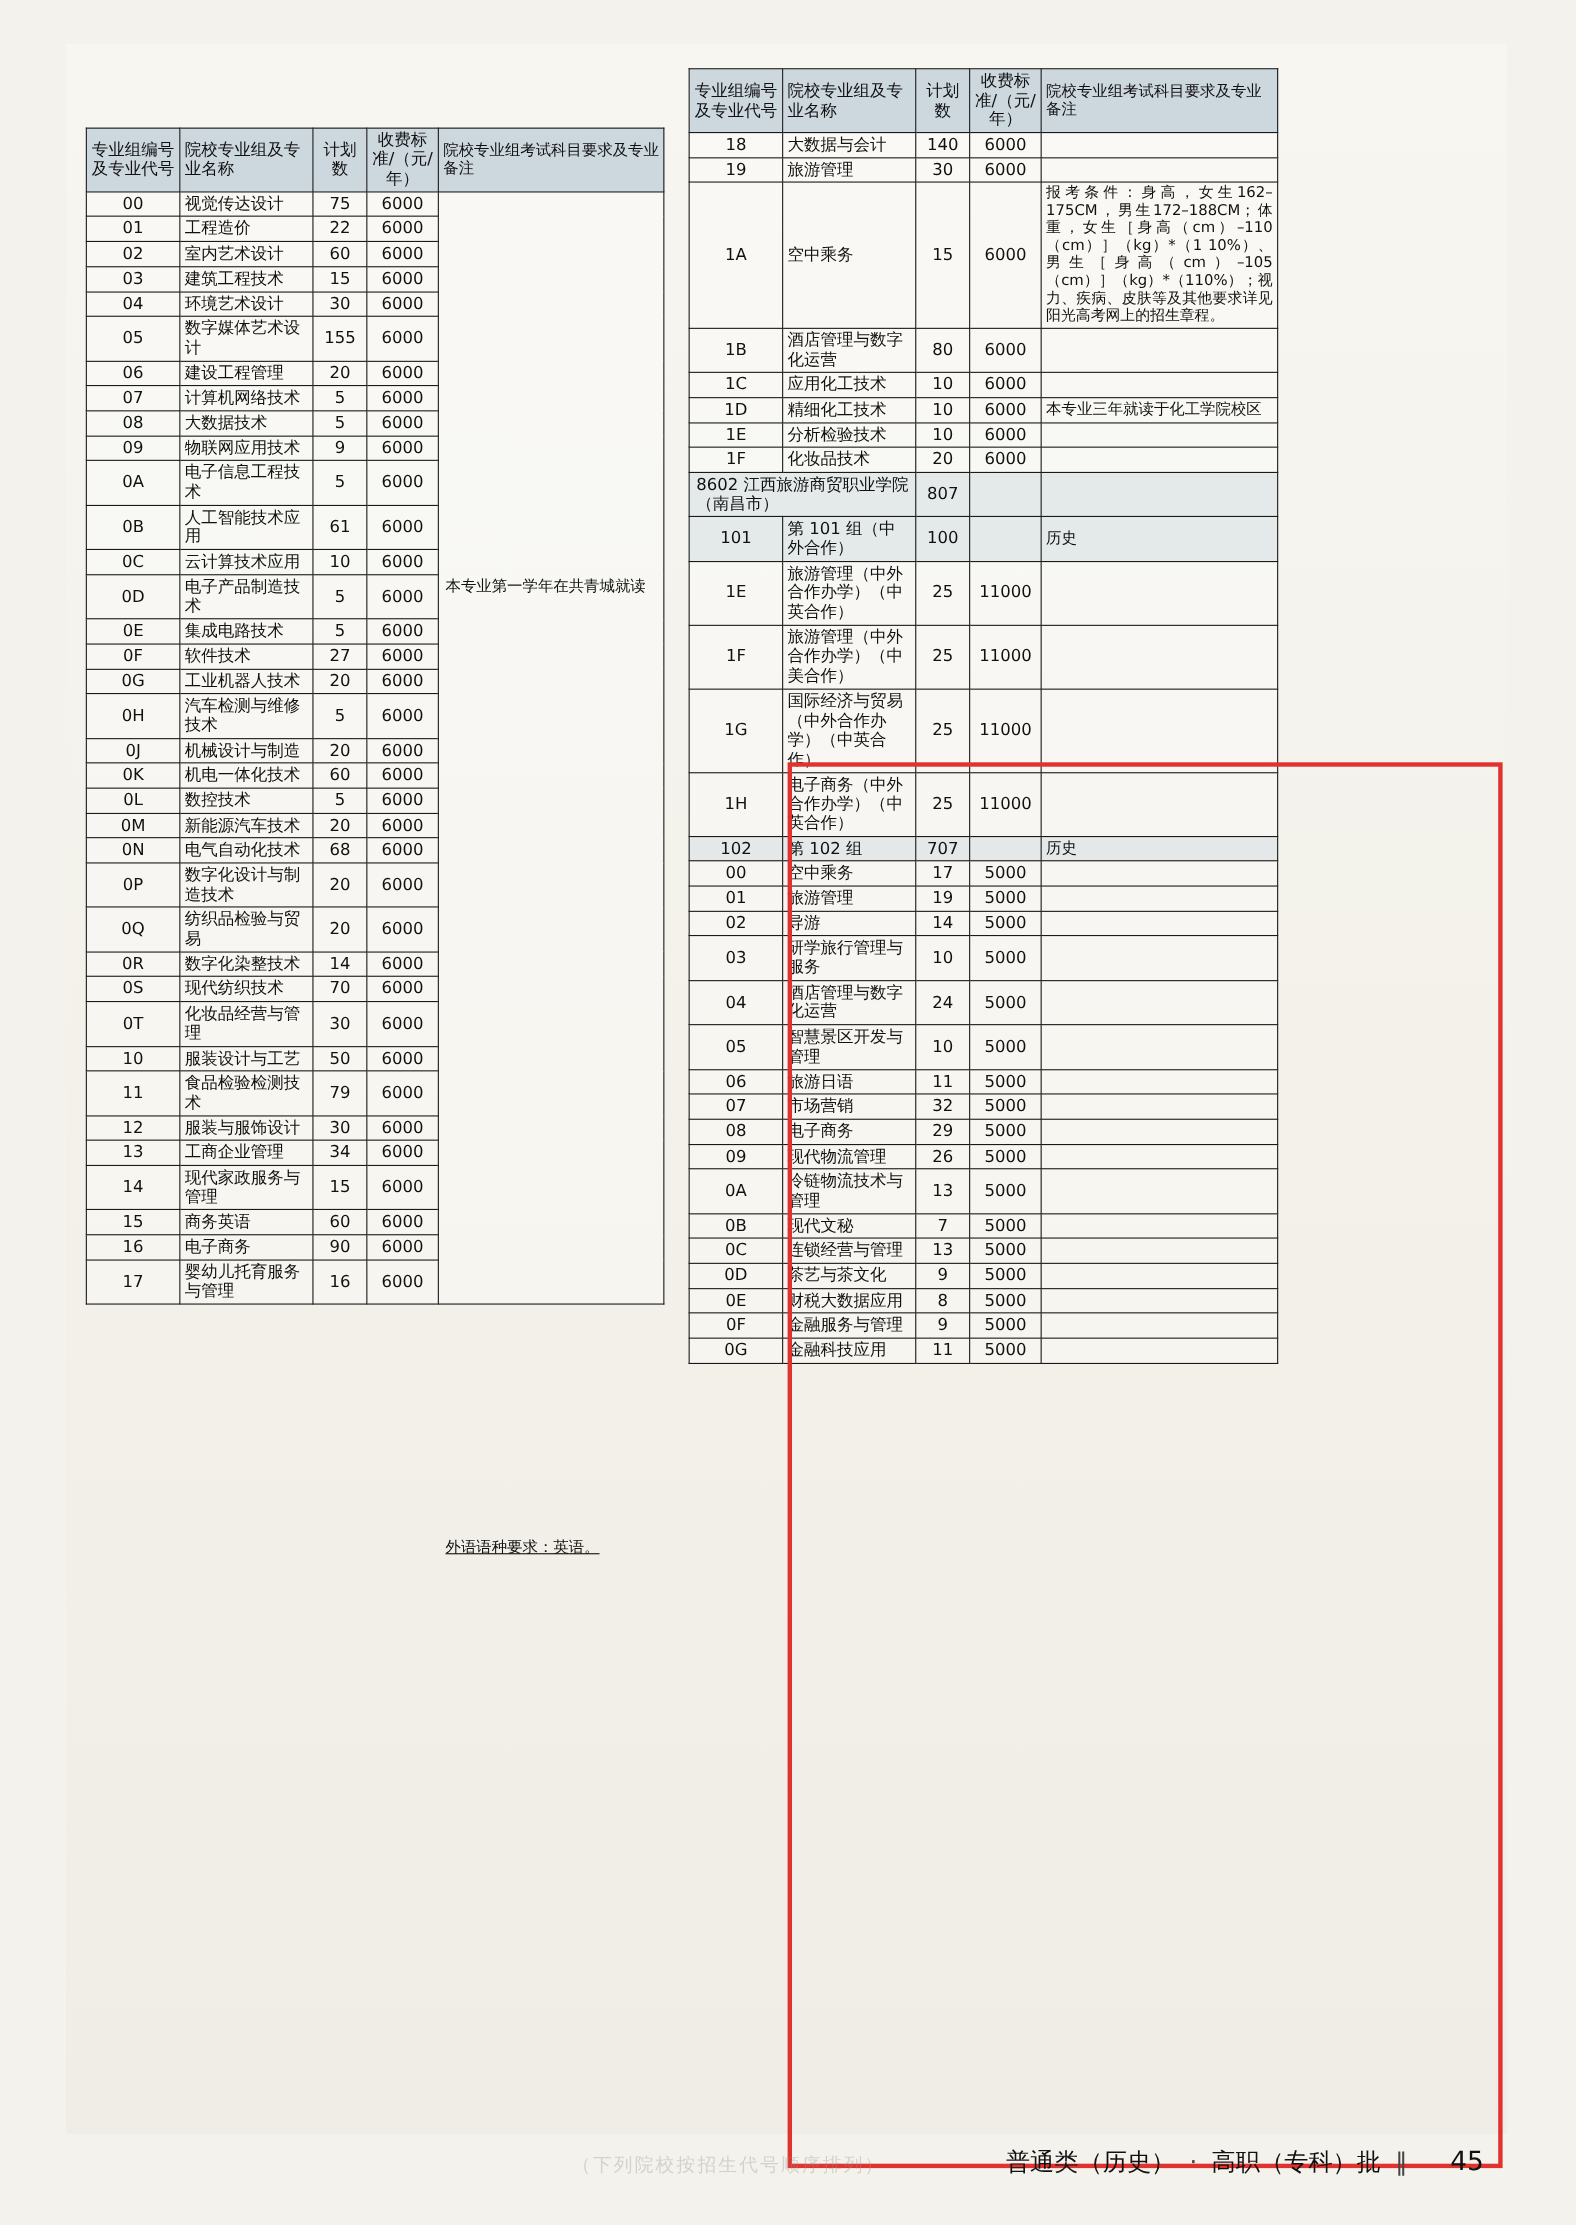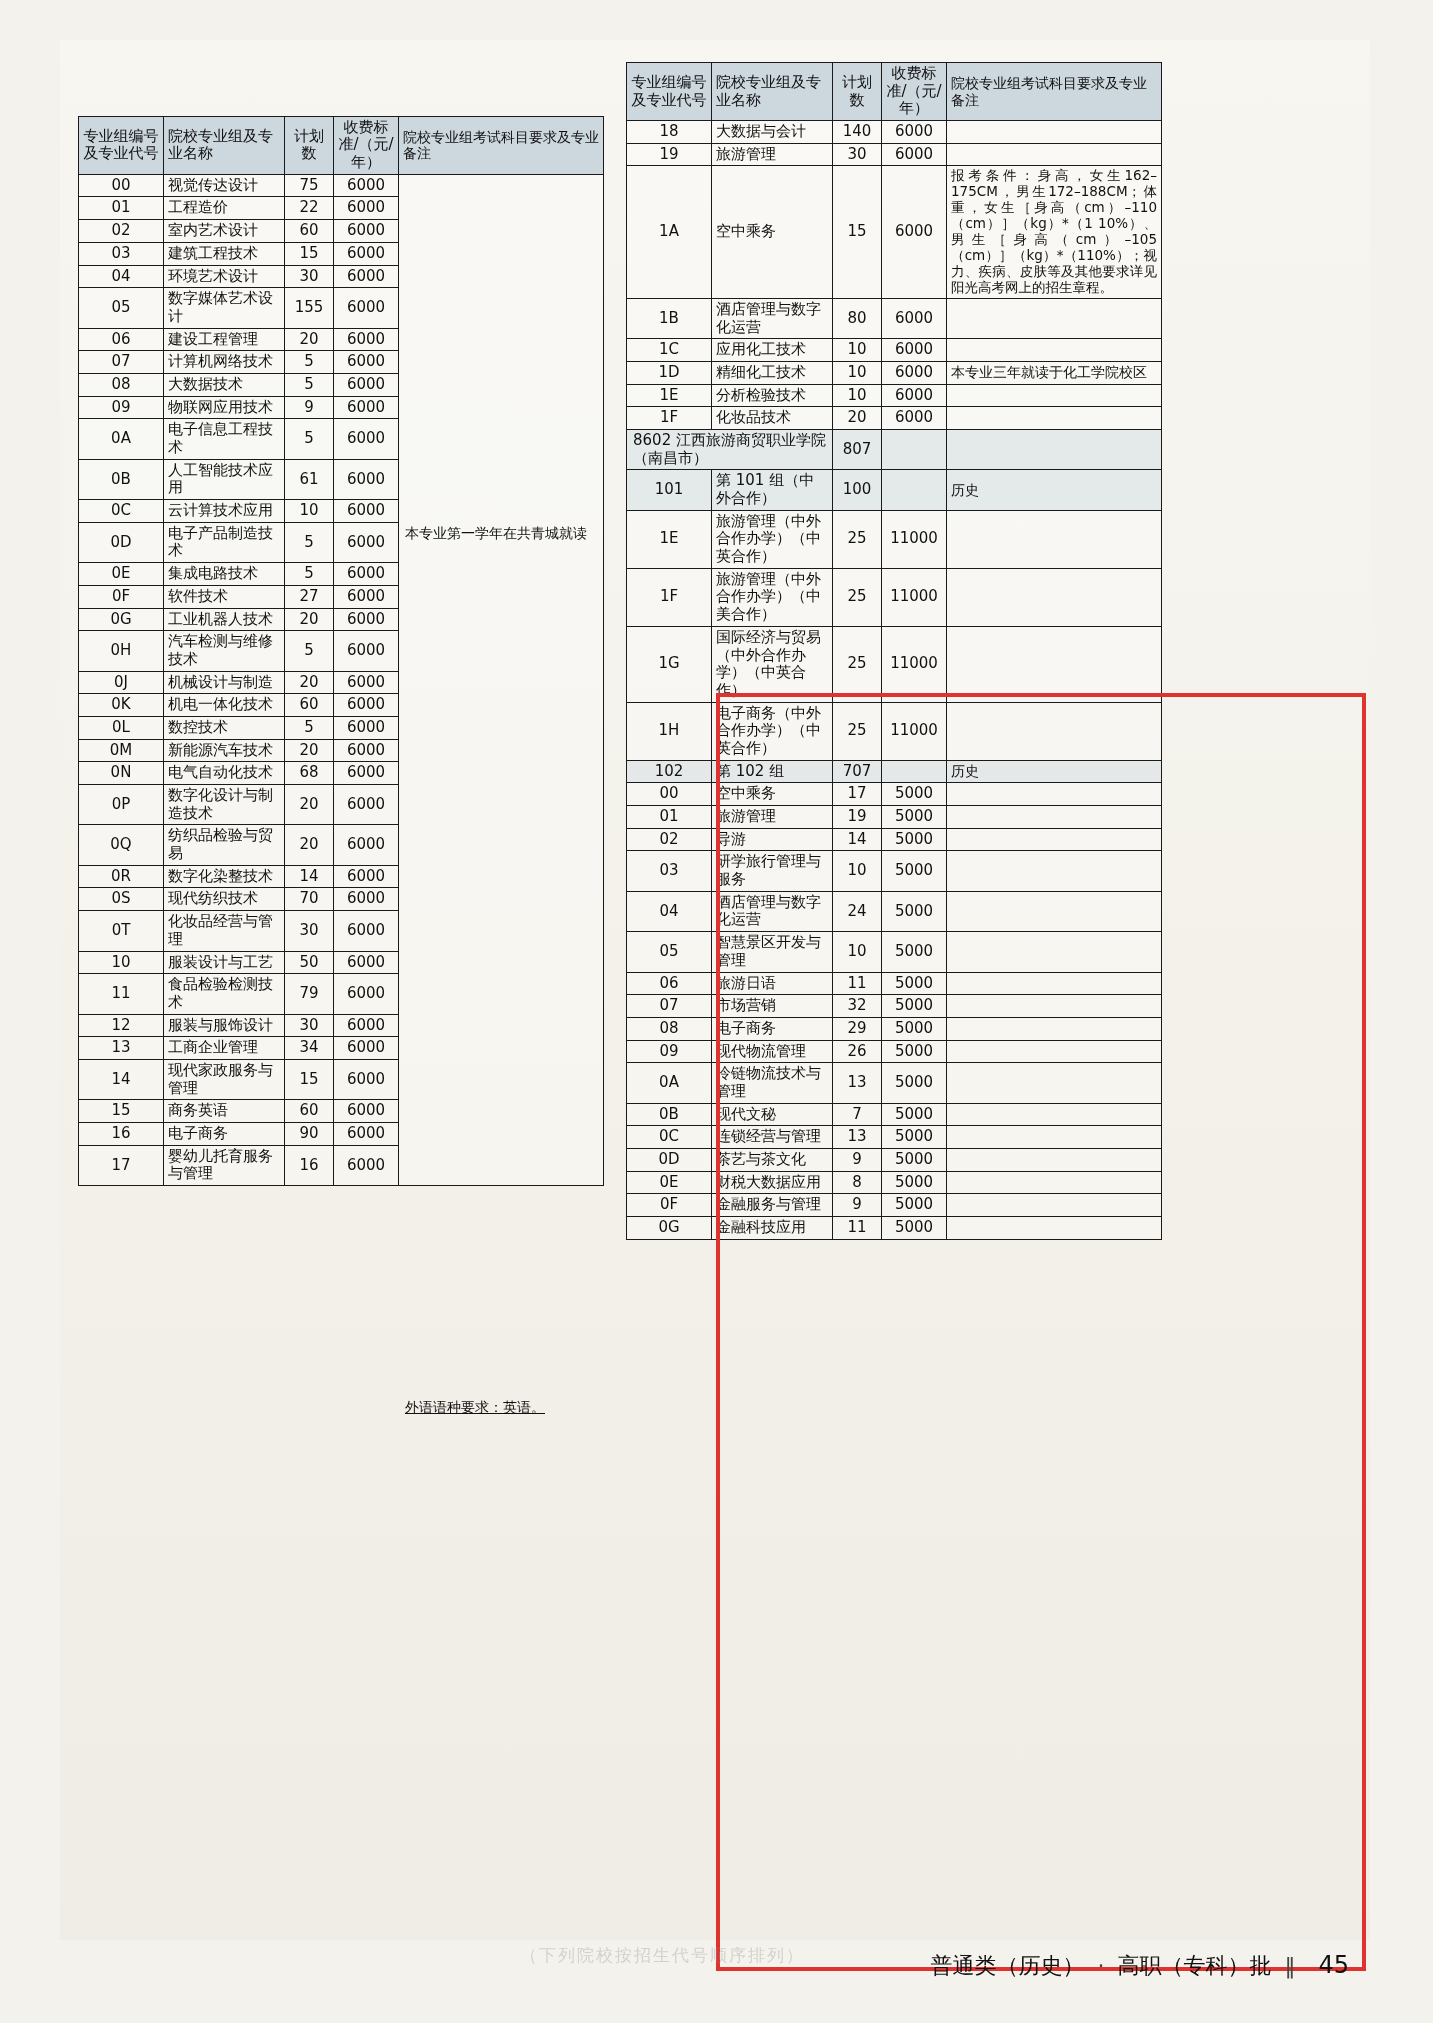--- a/index.html
+++ b/index.html
@@ -64,23 +64,23 @@
     left:716px;top:693px;width:642px;height:1270px;
     border:4px solid #e0322e;
     pointer-events:none;
   }
   .footer{
     position:absolute;left:0;right:0;bottom:42px;
     text-align:right;padding-right:84px;
     font-size:22px;color:#111;
   }
   .footer .sep{display:inline-block;margin:0 6px;color:#444;}
-  .footer .pg{display:inline-block;margin-left:10px;font-size:24px;}
+  .footer .pg{display:inline-block;margin-left:26px;font-size:24px;}
   .ghost2{
-    position:absolute;left:520px;bottom:56px;
+    position:absolute;left:520px;bottom:43px;
     color:rgba(150,150,150,0.35);font-size:17px;letter-spacing:2px;
   }
 </style>
 </head>
 <body>
 
 <div class="page">
   <div class="paper-tint"></div>
 
   <div class="cols">

